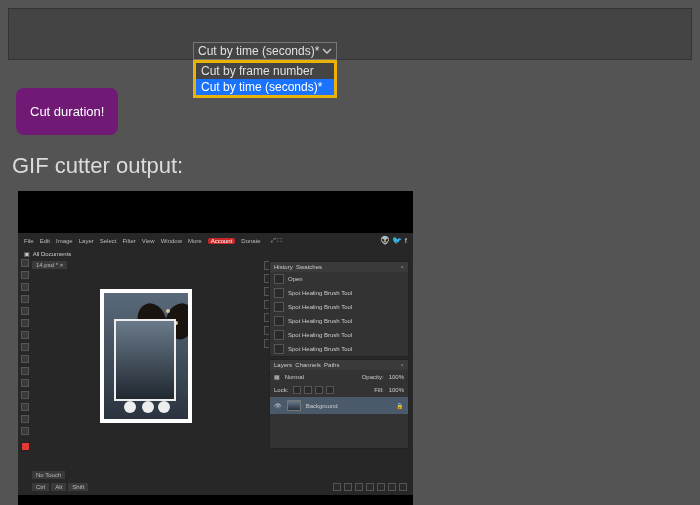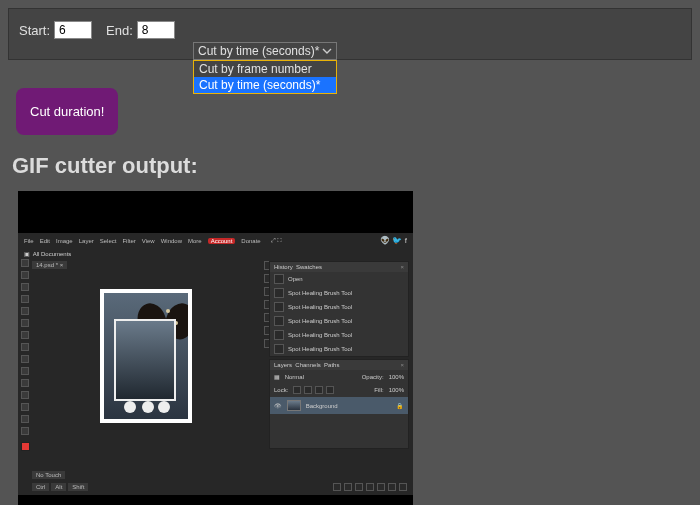--- a/index.html
+++ b/index.html
@@ -45,40 +45,40 @@
     padding: 0 4px;
     justify-content: space-between;
   }
   .selectbox svg { flex:0 0 auto; }
   .dropdown {
     position: absolute;
     left: 184px;
     top: 51px;
     width: 144px;
     background: #444;
-    border: 1px solid #eab308;
+    border: 3px solid #eab308;
     font-size: 12px;
     z-index: 10;
   }
   .dropdown .opt { padding: 1px 5px; color: #e0e0e0; cursor: default; }
   .dropdown .opt.sel { background: #1a73ff; color: #fff; }
   .btn {
     display: inline-block;
     margin: 28px 0 0 16px;
     background: #701a75;
     color: #fff;
     border: none;
     border-radius: 8px;
     padding: 16px 14px;
     font-size: 13px;
     cursor: pointer;
   }
   .heading {
     font-size: 22px;
-    font-weight: 700;
+    font-weight: 400;
     color: #dcdcdc;
     margin: 18px 0 12px 12px;
   }
   .output {
     margin: 0 14px 0 18px;
     background: #000;
     width: 395px;
     height: 323px;
     position: relative;
   }
@@ -145,26 +145,20 @@
   .statusR .s{ width:8px;height:8px;background:#2a2a2a;border:1px solid #555;}
   .smicons { position:absolute; left:246px; top:28px; display:flex; flex-direction:column; gap:4px;}
   .smicons .s{ width:9px;height:9px;background:#2a2a2a;border:1px solid #555;}
 </style>
 </head>
 <body>
 
 
 
 <div class="panel">
-  <div class="row2">
-    <span class="label">Start:</span>
-    <input class="field" value="6" style="">
-    <span class="label" style="margin-left:10px">End:</span>
-    <input class="field" value="8" style="">
-  </div>
   <div class="selectbox">
     <span>Cut by time (seconds)*</span>
     <svg width="10" height="10" viewBox="0 0 10 10">
         <path d="M1 3 L5 7 L9 3" stroke="#ccc" stroke-width="1.4" fill="none"></path>
       </svg>
   </div>
   <div class="dropdown">
     <div class="opt">Cut by frame number</div>
     <div class="opt sel">Cut by time (seconds)*</div>
   </div>

